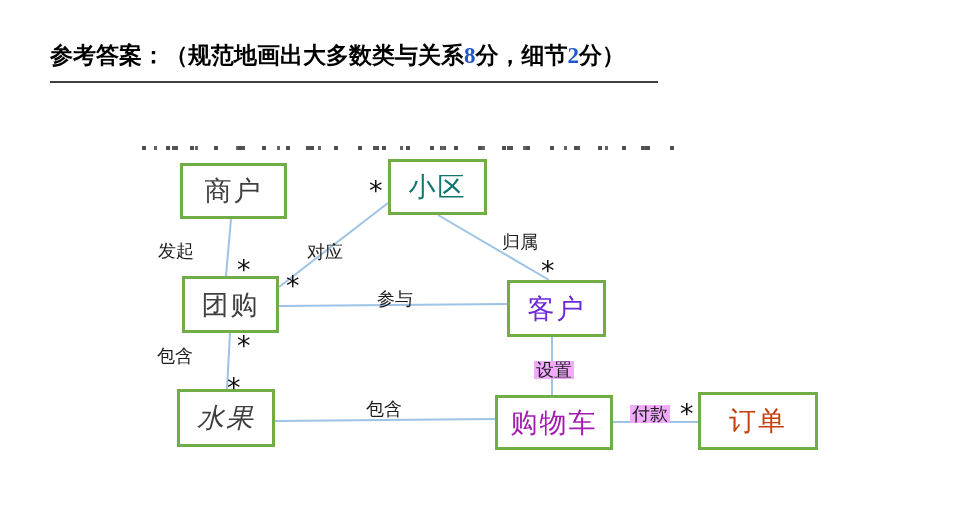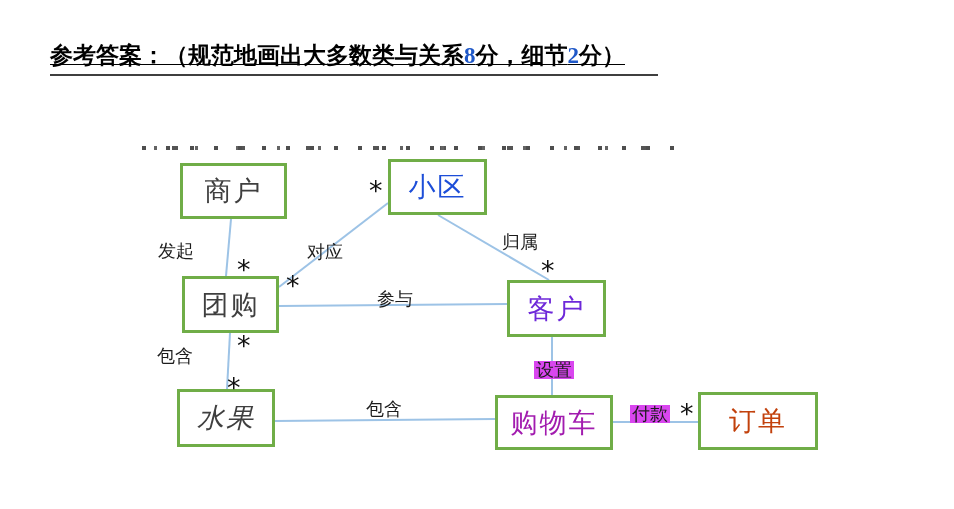--- a/index.html
+++ b/index.html
@@ -1,37 +1,37 @@
 <!DOCTYPE html>
 <html><head>
 <meta charset="utf-8">
 <style>
   html,body{margin:0;padding:0;background:#ffffff;}
   #page{position:relative;width:954px;height:509px;background:#ffffff;overflow:hidden;
         font-family:"Liberation Sans",sans-serif;}
   
   .title-wrap{position:absolute;left:50px;top:40px;width:608px;
-      border-bottom:2px solid #3f3f3f;padding-bottom:3px;text-decoration:underline;}
+      border-bottom:2px solid #3f3f3f;padding-bottom:10px;}
   .title-text{font-family:"Liberation Serif",serif;font-weight:700;font-size:23px;
       color:#000;white-space:nowrap;letter-spacing:0px;}
   .score{font-weight:700;}
   
   .crop-artifact{position:absolute;left:142px;top:146px;width:540px;height:4px;
       background:
         repeating-linear-gradient(90deg,#303030 0 4px,transparent 4px 24px),
         repeating-linear-gradient(90deg,transparent 0 12px,#4a4a4a 12px 15px,transparent 15px 41px),
         repeating-linear-gradient(90deg,transparent 0 30px,#383838 30px 36px,transparent 36px 67px);
       opacity:.85;}
   
   #connector-layer{position:absolute;left:0;top:0;width:954px;height:509px;}
   .uml-box{position:absolute;border:3.5px solid #70AD47;background:#ffffff;
       display:flex;align-items:center;justify-content:center;box-sizing:border-box;
       font-size:27px;color:#3f3f3f;letter-spacing:2px;}
   .edge-label{position:absolute;font-size:18px;color:#1c1c1c;white-space:nowrap;line-height:1;}
-  .edge-label.wbg{background:#d946ef;padding:0 2px;}
+  .edge-label.wbg{background:#f0abfc;padding:0 2px;}
   .mult{position:absolute;font-size:27px;color:#101010;line-height:0.62;
       font-family:"DejaVu Sans",sans-serif;}
 </style>
 </head>
 <body>
 
 <div id="page">
 
   <div class="title-wrap" style="border-bottom-color: rgb(63, 63, 63);">
     <span class="title-text"><span>参考答案：（规范地画出大多数类与关系</span><span class="score" style="color: rgb(31, 88, 200);">8</span><span>分，细节</span><span class="score" style="color: rgb(31, 88, 200);">2</span><span>分）</span></span>
@@ -47,21 +47,21 @@
       <line x1="230" y1="333" x2="227" y2="389" stroke="#9DC3E6" stroke-width="2"></line>
       <line x1="275" y1="421" x2="495" y2="419" stroke="#9DC3E6" stroke-width="2"></line>
       <line x1="552" y1="337" x2="552" y2="395" stroke="#9DC3E6" stroke-width="2"></line>
       <line x1="613" y1="422" x2="698" y2="422" stroke="#9DC3E6" stroke-width="2"></line>
     </svg>
 
   <div id="class-diagram">
       <div class="uml-box" style="left: 180px; top: 163px; width: 107px; height: 56px; border-color: rgb(112, 173, 71); color: rgb(63, 63, 63);">
         <span>商户</span>
       </div>
-      <div class="uml-box" style="left: 388px; top: 159px; width: 99px; height: 56px; border-color: rgb(112, 173, 71); color: #1d4ed8;">
+      <div class="uml-box" style="left: 388px; top: 159px; width: 99px; height: 56px; border-color: rgb(112, 173, 71); color: #0f766e;">
         <span>小区</span>
       </div>
       <div class="uml-box" style="left: 182px; top: 276px; width: 97px; height: 57px; border-color: rgb(112, 173, 71); color: rgb(63, 63, 63);">
         <span>团购</span>
       </div>
       <div class="uml-box" style="left: 507px; top: 280px; width: 99px; height: 57px; border-color: rgb(112, 173, 71); color: #6d28d9;">
         <span>客户</span>
       </div>
       <div class="uml-box" style="left: 177px; top: 389px; width: 98px; height: 58px; border-color: rgb(112, 173, 71); color: rgb(63, 63, 63); font-style: italic;">
         <span>水果</span>

